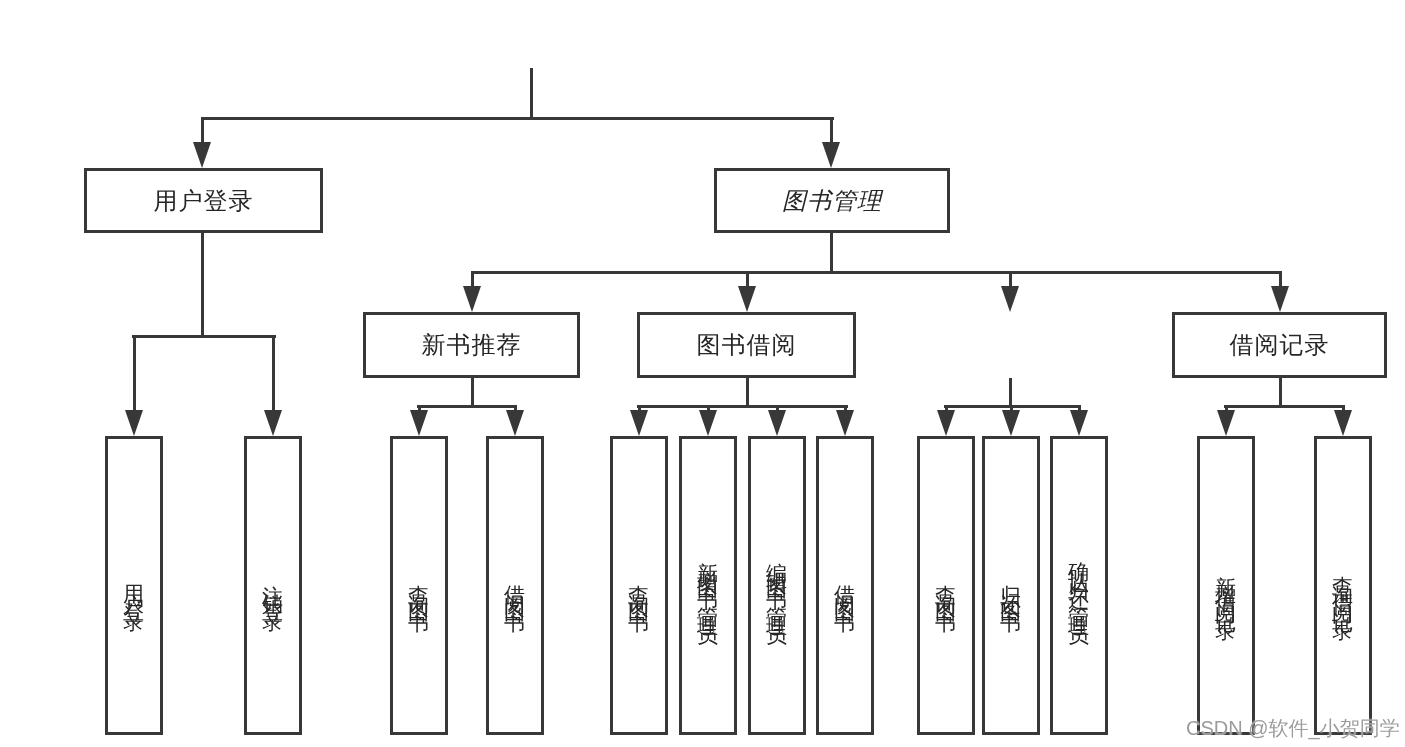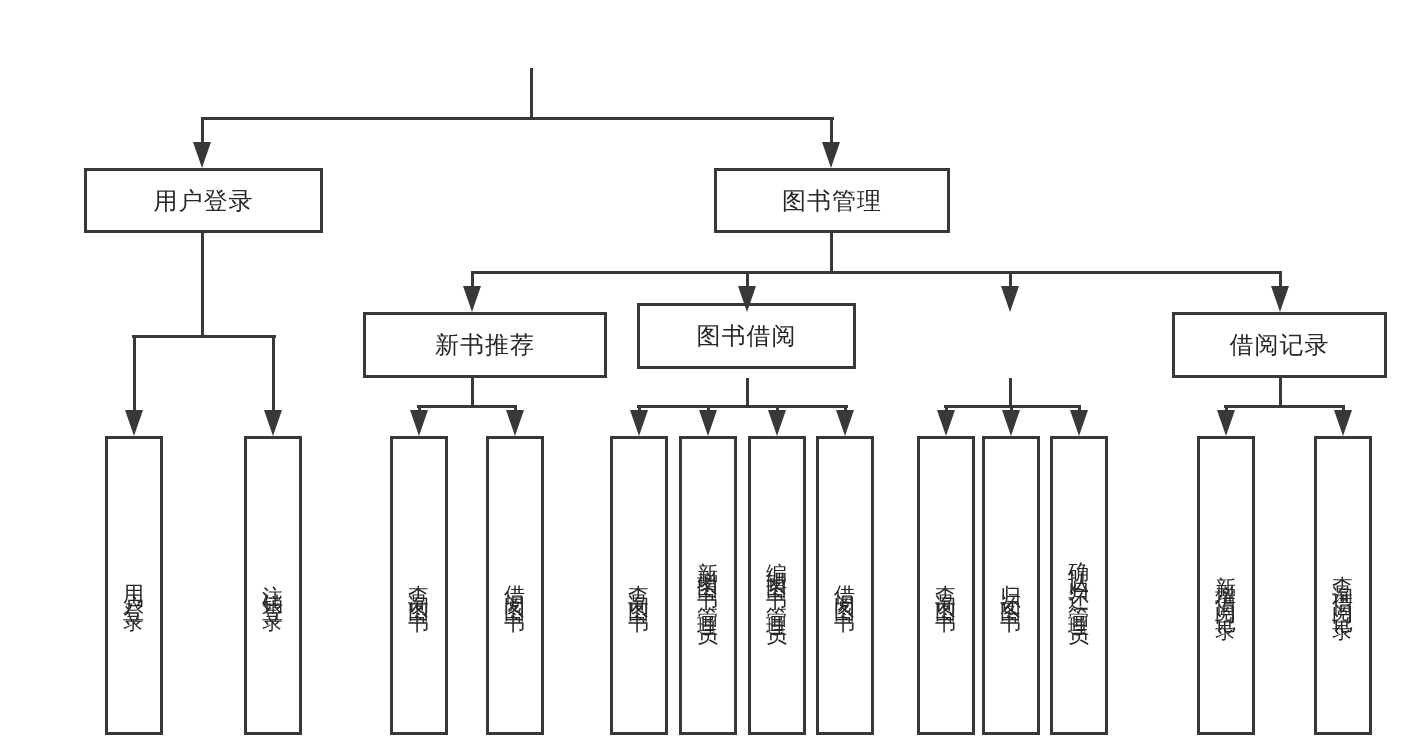--- a/index.html
+++ b/index.html
@@ -59,28 +59,28 @@
 </style>
 </head>
 <body>
 
 <div class="canvas">
 
 
   <div class="node" style="left:84px; top:168px; width:239px; height:65px;">
     <span class="hlabel">用户登录</span>
   </div>
-  <div class="node" style="left:714px; top:168px; width:236px; height:65px;">
+  <div class="node" style="left:714px; top:168px; width:236px; height:65px;font-style:italic;">
     <span class="hlabel">图书管理</span>
   </div>
 
-  <div class="node" style="left:363px; top:312px; width:244px; height:66px;">
+  <div class="node" style="left:363px; top:312px; width:217px; height:66px;">
     <span class="hlabel">新书推荐</span>
   </div>
-  <div class="node" style="left:637px; top:303px; width:219px; height:66px;">
+  <div class="node" style="left:637px; top:312px; width:219px; height:66px;">
     <span class="hlabel">图书借阅</span>
   </div>
   <div class="node" style="left:1172px; top:312px; width:215px; height:66px;">
     <span class="hlabel">借阅记录</span>
   </div>
 
   <div class="node leaf" style="left:105px;">
     <span class="vtext">用户登录</span>
   </div>
   <div class="node leaf" style="left:244px;">
@@ -172,13 +172,14 @@
       <div class="conn-v" style="left: 1077.5px; top: 405px; width: 3px; height: 12px;"></div>
       <div class="arrowhead" style="left: 1070px; top: 410px;"></div>
       <div class="conn-v" style="left: 1278.5px; top: 378px; width: 3px; height: 30px;"></div>
       <div class="conn-h" style="left: 1224px; top: 405px; width: 121px; height: 3px;"></div>
       <div class="conn-v" style="left: 1224.5px; top: 405px; width: 3px; height: 12px;"></div>
       <div class="arrowhead" style="left: 1217px; top: 410px;"></div>
       <div class="conn-v" style="left: 1341.5px; top: 405px; width: 3px; height: 12px;"></div>
       <div class="arrowhead" style="left: 1334px; top: 410px;"></div>
     </div>
 
+  <div class="watermark">CSDN @软件_小贺同学</div>
 </div>
 
 </body></html>

